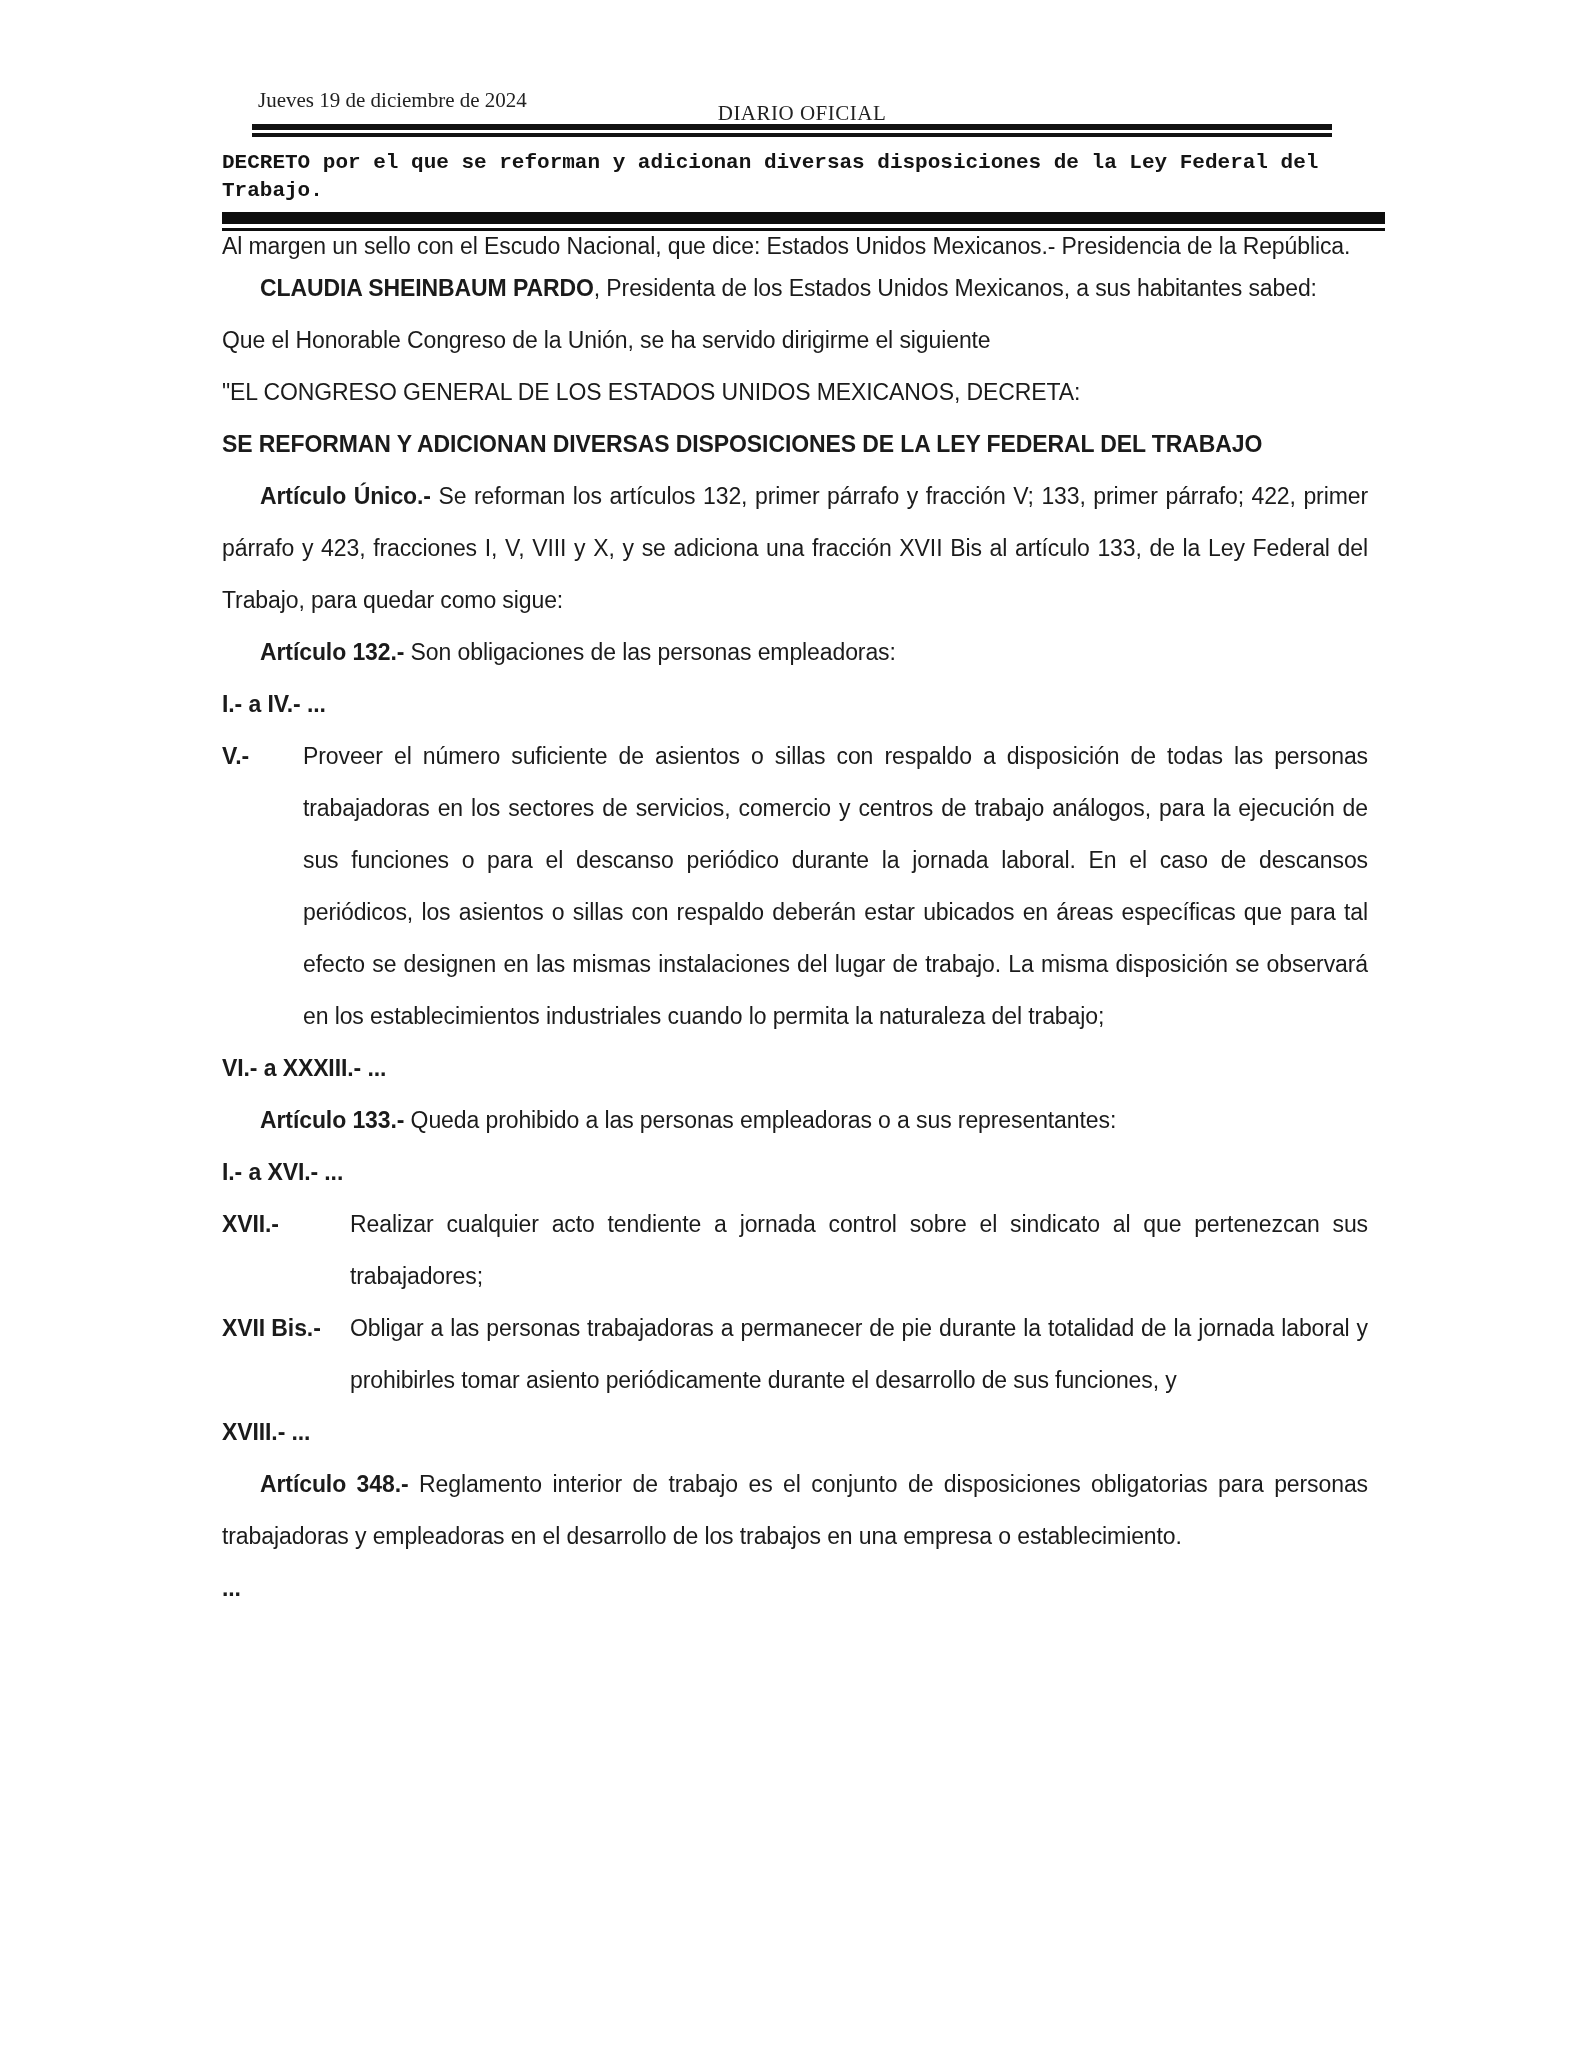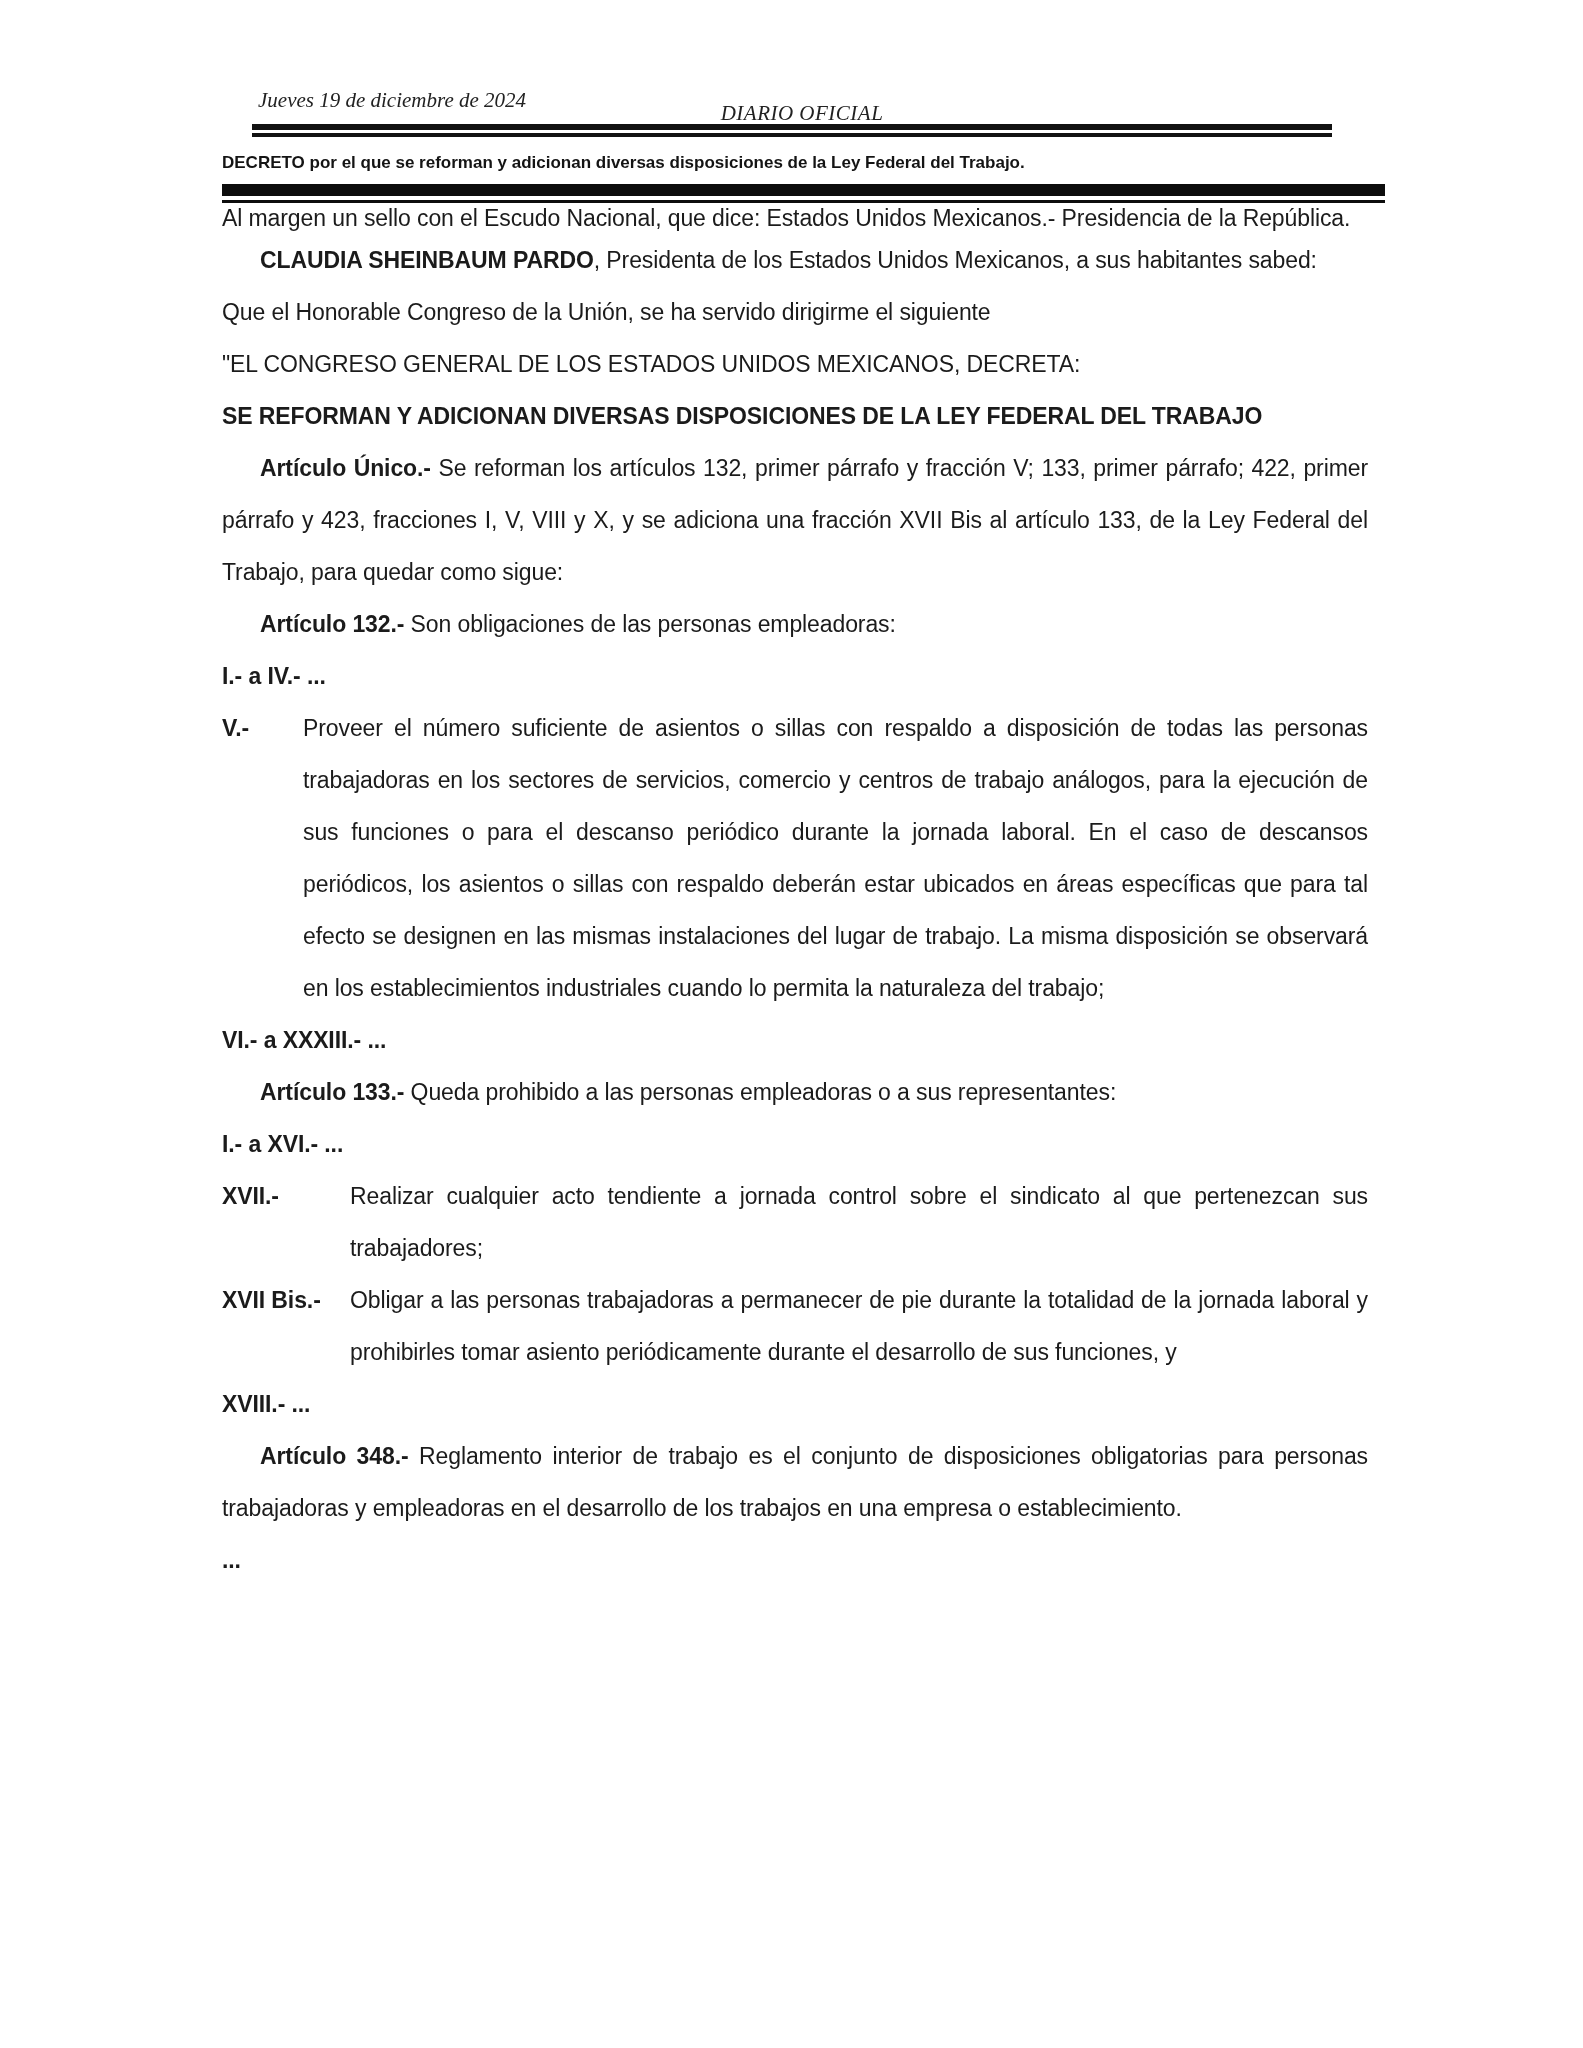--- a/index.html
+++ b/index.html
@@ -11,21 +11,21 @@
     overflow: hidden;
   }
   .page { position: absolute; inset: 0; color: #1b1b1b; }
 
   
   .hdr {
     position: relative;
     margin: 88px 0 0 252px;
     width: 1080px; height: 26px;
     font-family: "Liberation Serif", serif;
-    font-size: 21px; color: #222; font-style: italic;
+    font-size: 21px; color: #222;
   }
   .hdr-date { position: absolute; left: 6px; top: 0; }
   .hdr-pub  { position: absolute; left: 50%; top: 0; transform: translateX(calc(-50% + 10px)); letter-spacing: .5px; margin-top: 13px; }
 
   .rule {
     margin: 10px 0 0 252px;
     width: 1080px; height: 3px;
     border-top: 6px solid #121212;
     border-bottom: 4px solid #121212;
   }
@@ -33,22 +33,22 @@
   
   .title {
     margin: 14px 0 0 222px; width: 1146px;
     text-align: center;
     font-family: "Liberation Serif", serif;
     font-weight: 700; font-size: 40px; line-height: 44px;
     color: #141414;
   }
   .subtitle {
     margin: 12px 0 0 222px; width: 1146px;
-    font-family: Liberation Sans, sans-serif;
-    font-weight: 700; font-size: 17px; line-height: 28px;
+    font-family: Liberation Mono, monospace;
+    font-weight: 700; font-size: 21px; line-height: 28px;
     color: #141414;
   }
   .band { margin: 7px 0 0 222px; width: 1163px; }
   .band-thick { height: 12px; background: #0d0d0d; }
   .band-thin  { height: 3px;  background: #0d0d0d; margin-top: 4px; }
 
   
   .content {
     margin-left: 222px; width: 1146px;
     font-size: 23px; letter-spacing: -0.1px; color: #1b1b1b;

